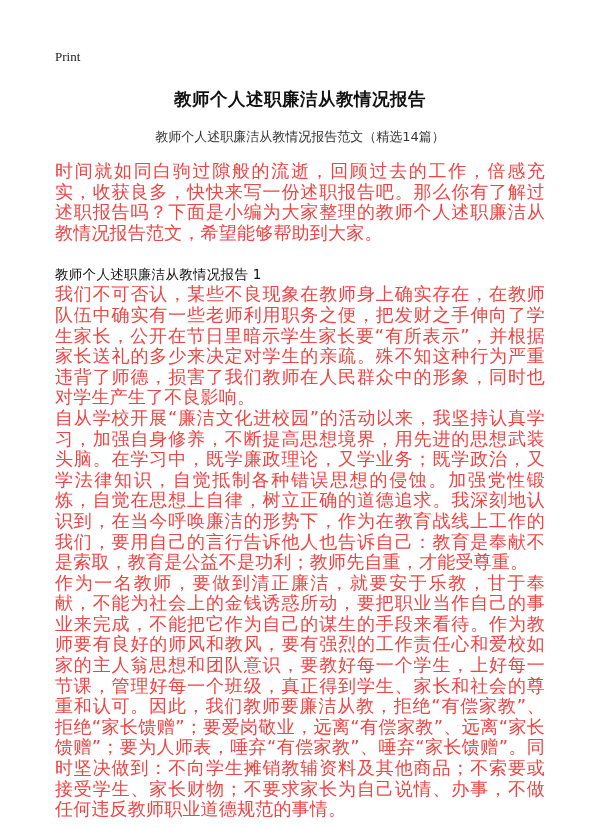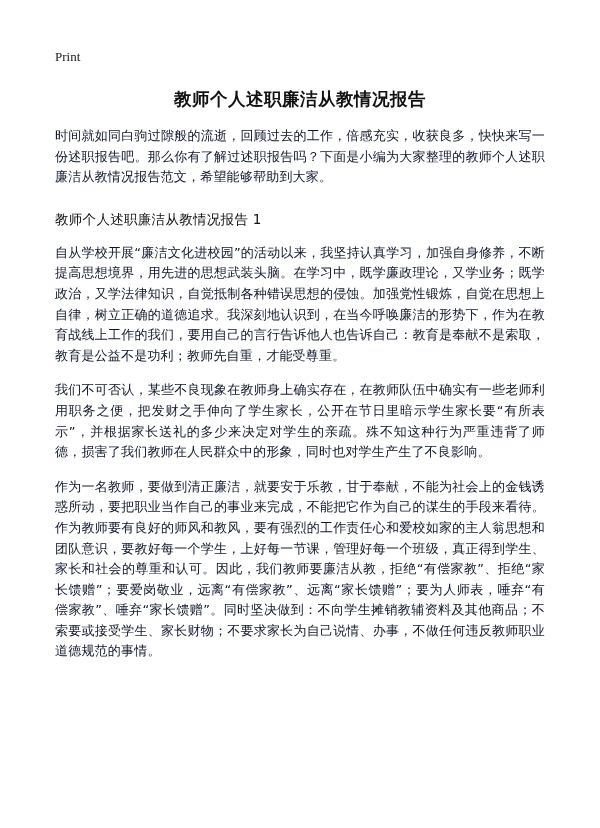--- a/index.html
+++ b/index.html
@@ -38,55 +38,55 @@
   .doc-subtitle {
     margin-top: 17px;
     text-align: center;
     font-size: 13px;
     color: #333333;
   }
   .body-text {
     margin-top: 15px;
   }
   p.para {
-    font-size: 13px;
+    font-size: 18px;
     line-height: 20.6px;
     text-align: justify;
     text-justify: inter-ideograph;
-    color: #0f172a;
-    margin-top: 14px;
+    color: #ef4444;
     letter-spacing: 0.2px;
     word-break: break-all;
   }
   h2.section-heading {
     margin-top: 23px;
     font-size: 13.5px;
     font-weight: normal;
     color: #111111;
     letter-spacing: 0.3px;
   }
 </style>
 </head>
 <body>
 
 <div class="page">
 
   <a class="print-link">Print</a>
 
   <h1 class="doc-title">教师个人述职廉洁从教情况报告</h1>
 
+  <div class="doc-subtitle">教师个人述职廉洁从教情况报告范文（精选14篇）</div>
 
   <div class="body-text">
 
     <p class="para">时间就如同白驹过隙般的流逝，回顾过去的工作，倍感充实，收获良多，快快来写一份述职报告吧。那么你有了解过述职报告吗？下面是小编为大家整理的教师个人述职廉洁从教情况报告范文，希望能够帮助到大家。</p>
 
     <h2 class="section-heading">教师个人述职廉洁从教情况报告 1</h2>
 
+    <p class="para">我们不可否认，某些不良现象在教师身上确实存在，在教师队伍中确实有一些老师利用职务之便，把发财之手伸向了学生家长，公开在节日里暗示学生家长要“有所表示”，并根据家长送礼的多少来决定对学生的亲疏。殊不知这种行为严重违背了师德，损害了我们教师在人民群众中的形象，同时也对学生产生了不良影响。</p>
+
     <p class="para">自从学校开展“廉洁文化进校园”的活动以来，我坚持认真学习，加强自身修养，不断提高思想境界，用先进的思想武装头脑。在学习中，既学廉政理论，又学业务；既学政治，又学法律知识，自觉抵制各种错误思想的侵蚀。加强党性锻炼，自觉在思想上自律，树立正确的道德追求。我深刻地认识到，在当今呼唤廉洁的形势下，作为在教育战线上工作的我们，要用自己的言行告诉他人也告诉自己：教育是奉献不是索取，教育是公益不是功利；教师先自重，才能受尊重。</p>
-
-    <p class="para">我们不可否认，某些不良现象在教师身上确实存在，在教师队伍中确实有一些老师利用职务之便，把发财之手伸向了学生家长，公开在节日里暗示学生家长要“有所表示”，并根据家长送礼的多少来决定对学生的亲疏。殊不知这种行为严重违背了师德，损害了我们教师在人民群众中的形象，同时也对学生产生了不良影响。</p>
 
 
     <p class="para">作为一名教师，要做到清正廉洁，就要安于乐教，甘于奉献，不能为社会上的金钱诱惑所动，要把职业当作自己的事业来完成，不能把它作为自己的谋生的手段来看待。作为教师要有良好的师风和教风，要有强烈的工作责任心和爱校如家的主人翁思想和团队意识，要教好每一个学生，上好每一节课，管理好每一个班级，真正得到学生、家长和社会的尊重和认可。因此，我们教师要廉洁从教，拒绝“有偿家教”、拒绝“家长馈赠”；要爱岗敬业，远离“有偿家教”、远离“家长馈赠”；要为人师表，唾弃“有偿家教”、唾弃“家长馈赠”。同时坚决做到：不向学生摊销教辅资料及其他商品；不索要或接受学生、家长财物；不要求家长为自己说情、办事，不做任何违反教师职业道德规范的事情。</p>
 
   </div>
 
 </div>
 
 </body></html>

